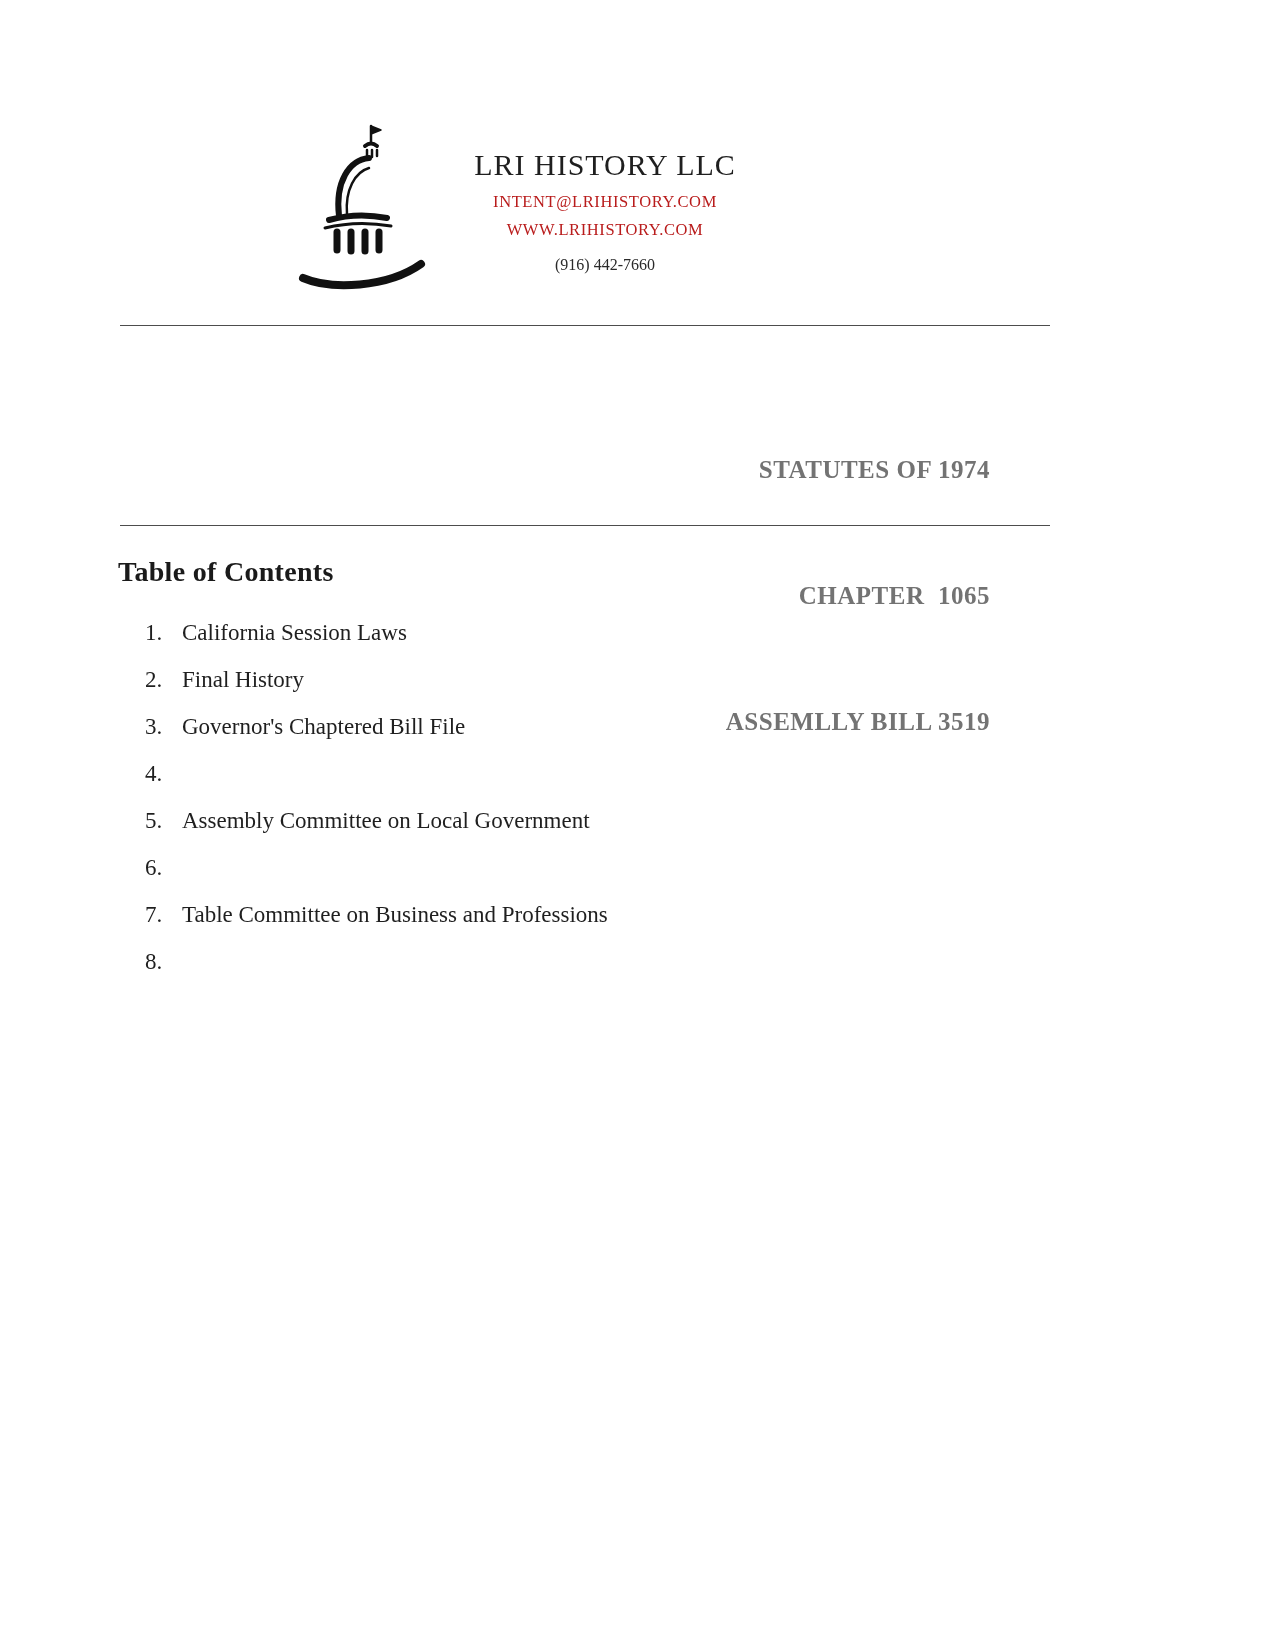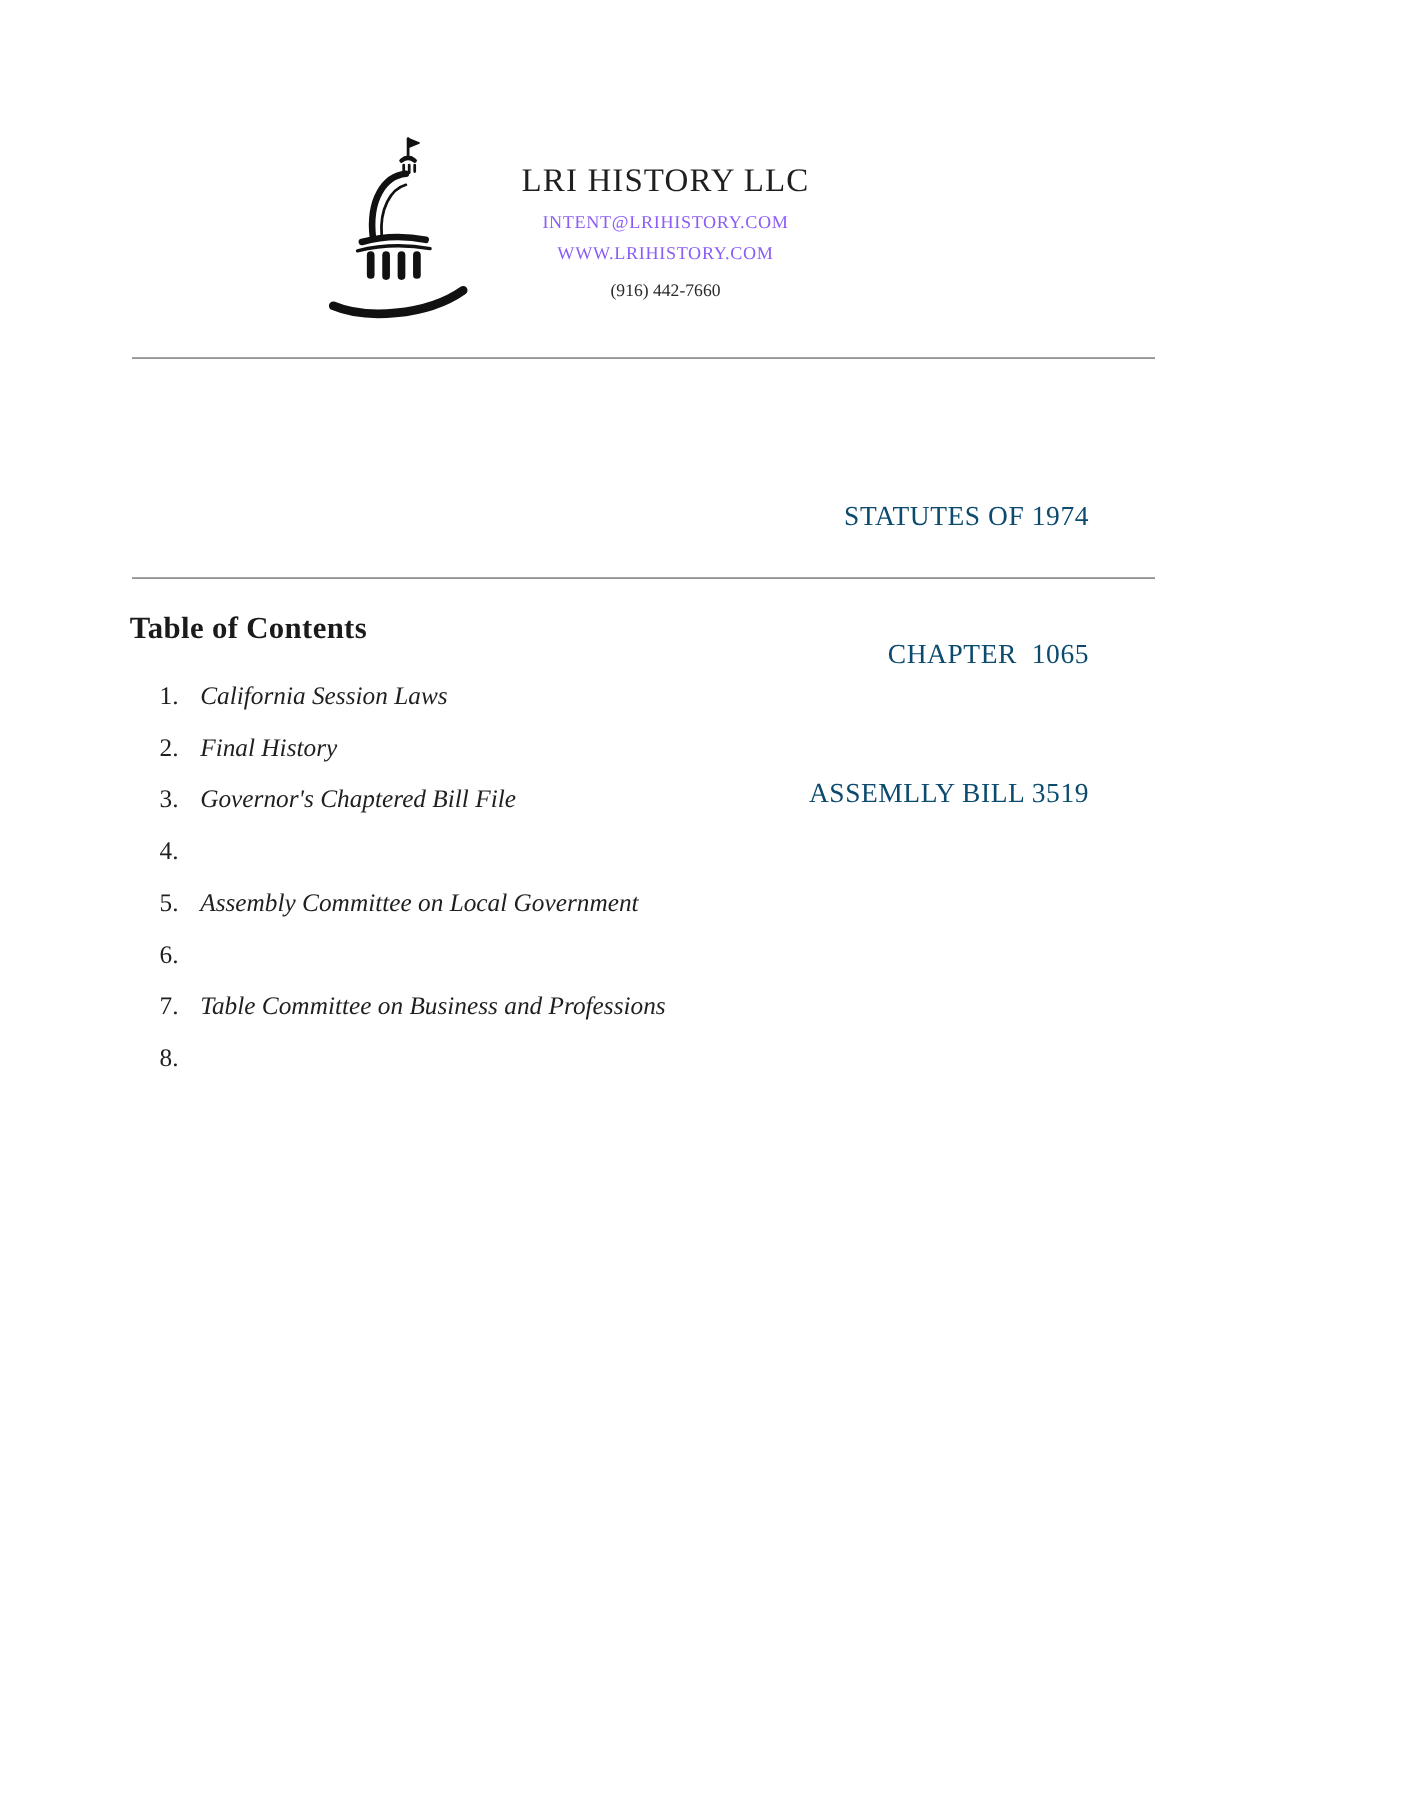--- a/index.html
+++ b/index.html
@@ -35,21 +35,21 @@
   .company-name {
     font-size: 30px;
     letter-spacing: 1px;
     color: #1f1f1f;
     margin-bottom: 10px;
     white-space: nowrap;
   }
   .contact-line {
     font-size: 16.5px;
     letter-spacing: 0.6px;
-    color: #8b5cf6;
+    color: #b91c1c;
     margin-bottom: 8px;
     white-space: nowrap;
   }
   .phone-line {
     font-size: 16px;
     color: #2a2a2a;
     white-space: nowrap;
     margin-top: 16px;
   }
 
@@ -63,24 +63,24 @@
   }
   .rule-1 { top: 325px; }
   .rule-2 { top: 525px; }
 
   
   .title-block {
     position: absolute;
     top: 365px;
     right: 286px;
     text-align: right;
-    font-weight: normal;
+    font-weight: bold;
     font-size: 25px;
     line-height: 42px;
-    color: #0c4a6e;
+    color: #737373;
     letter-spacing: 0.5px;
     white-space: pre-wrap;
   }
 
   
   .toc-heading {
     position: absolute;
     left: 118px;
     top: 556px;
     font-size: 28px;
@@ -100,21 +100,20 @@
     height: 47px;
     font-size: 23px;
     color: #1f1f1f;
   }
   .toc-num {
     width: 37px;
     flex: 0 0 37px;
   }
   .toc-label {
     flex: 1;
-    font-style: italic;
   }
 </style>
 </head>
 <body>
 
 <div class="page">
 
   <div class="logo">
     <svg viewBox="0 0 150 175" width="150" height="175" fill="none" stroke="#111111" stroke-linecap="round" stroke-linejoin="round">
 

